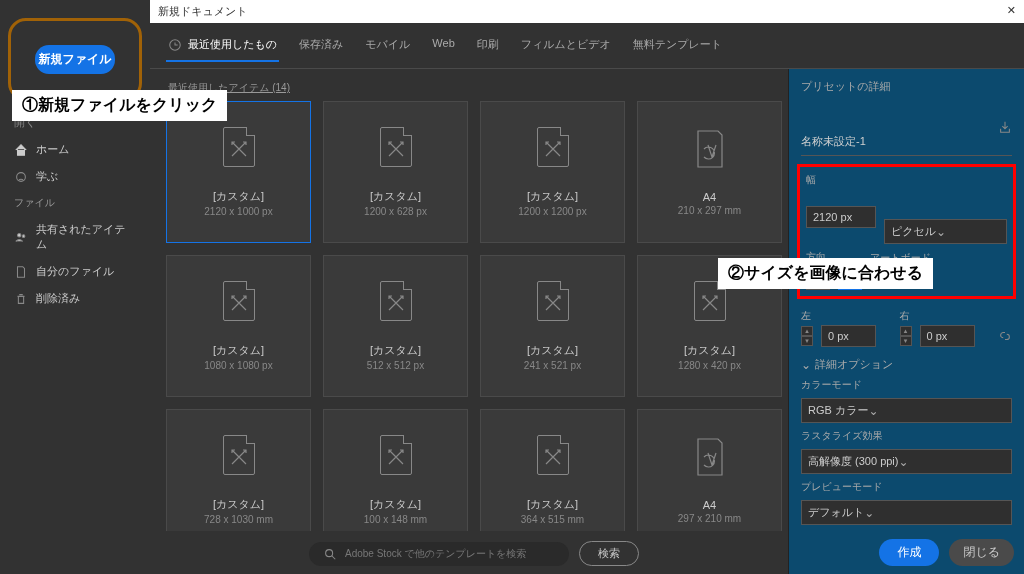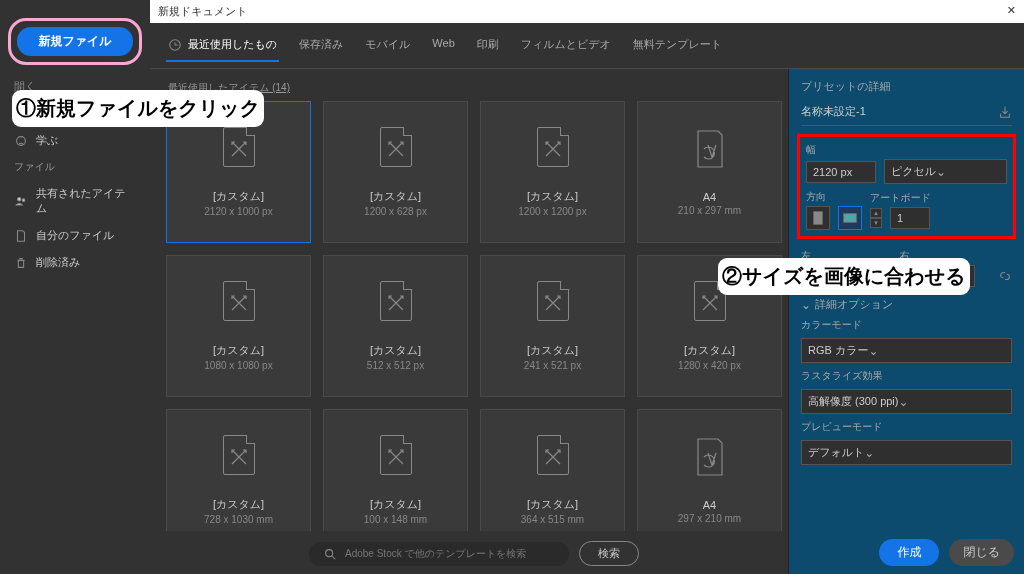--- a/index.html
+++ b/index.html
@@ -14,24 +14,24 @@
   display: flex;
 }
 .left-panel {
   width: 150px;
   background: #323232;
   display: flex;
   flex-direction: column;
   padding-top: 10px;
 }
 .btn-wrap {
-  border: 3px solid #f9a8d4;
+  border: 3px solid #a16207;
   margin: 8px;
   border-radius: 18px;
-  padding: 6px;
+  padding: 24px;
 }
 .blue-btn {
   background: #1473e6;
   color: #fff;
   border-radius: 14px;
   text-align: center;
   padding: 6px 0;
   font-size: 12px;
   font-weight: bold;
 }
@@ -40,26 +40,25 @@
   align-items: center;
   gap: 8px;
   padding: 6px 14px;
   color: #ccc;
 }
 .left-label { padding: 6px 14px; color: #999; font-size: 10px; }
 .callout {
   background: #fff;
   color: #000;
   font-weight: bold;
-  padding: 5px 4px;
+  padding: 5px 10px;
   position: absolute;
   z-index: 10;
-  font-size: 20px;
+  font-size: 16px;
   white-space: nowrap;
-  border-radius: 9px;
 }
 .callout1 { top: 90px; left: 12px; }
 .callout2 { top: 258px; left: 718px; }
 .main {
   flex: 1;
   background: #323232;
   display: flex;
   flex-direction: column;
   position: relative;
 }
@@ -138,21 +137,21 @@
 }
 .props h4 { font-size:11px; color:#aaa; font-weight:normal; }
 .name-row { display:flex; align-items:center; gap:6px; border-bottom:1px solid #555; padding:4px 0 6px; }
 .redbox { border: 3px solid #f00; padding: 6px; margin: 2px -4px; }
 .lbl { color:#aaa; font-size:10px; }
 .row { display:flex; gap:8px; align-items:center; margin-top:2px; }
 .field {
   background:#2f2f2f; border:1px solid #555; padding:4px 6px; color:#ccc;
 }
 .w70 { width:70px; }
-.flex1 { flex:1; }
+.flex1 { flex:1;margin-top:30px; }
 .dd { display:flex; justify-content:flex-start; align-items:center; }
 .orient-btn { width:24px; height:24px; border:1px solid #555; display:flex; align-items:center; justify-content:center; background:#2f2f2f; }
 .orient-btn.sel { border-color:#1473e6; background: #1f3a5a;}
 .stepper { width:12px; display:flex; flex-direction:column; }
 .stepper span { height:10px; border:1px solid #555; font-size:7px; text-align:center; line-height:7px; color:#888; background:#2f2f2f; }
 .section-title { color:#aaa; display:flex; align-items:center; gap:4px; font-size:11px; margin-top:4px;}
 .buttons {
   position:absolute; bottom:8px; right:10px; display:flex; gap:10px;
 }
 .btn-create { background:#1473e6; color:#fff; border-radius:14px; padding:5px 18px; font-size:12px; }

